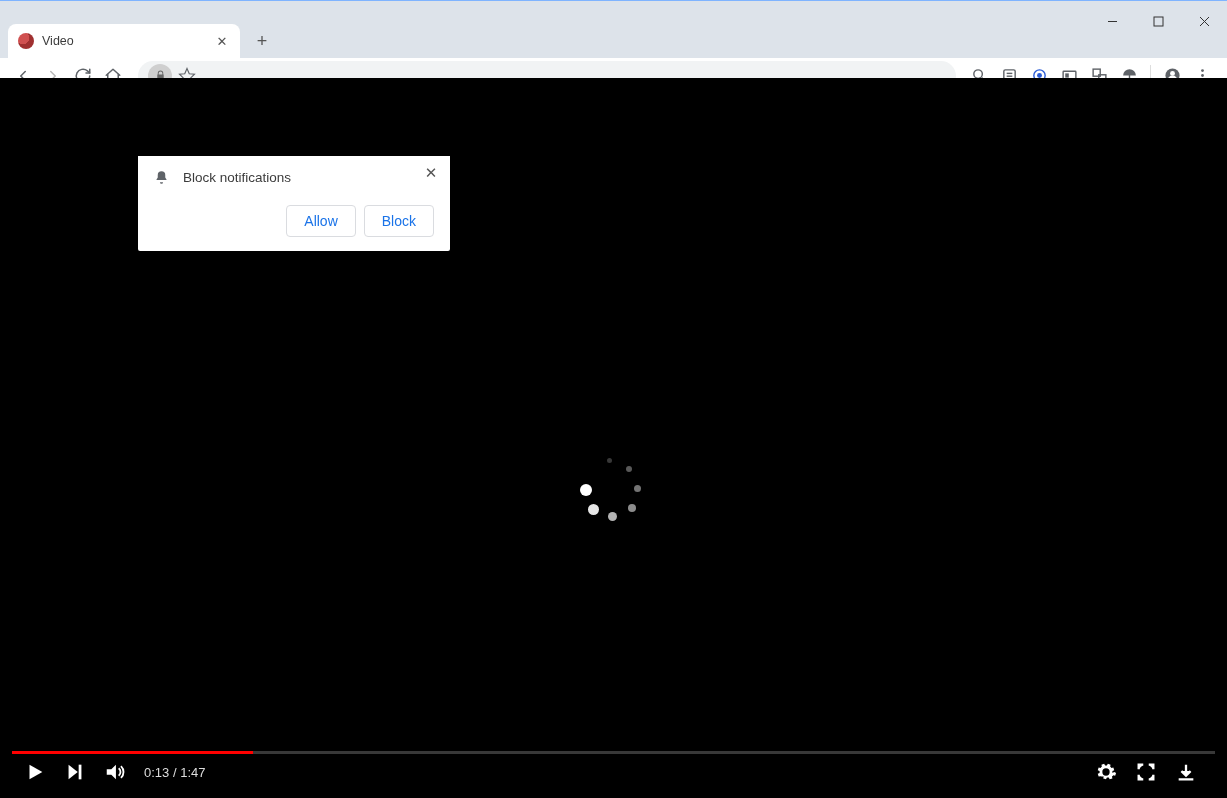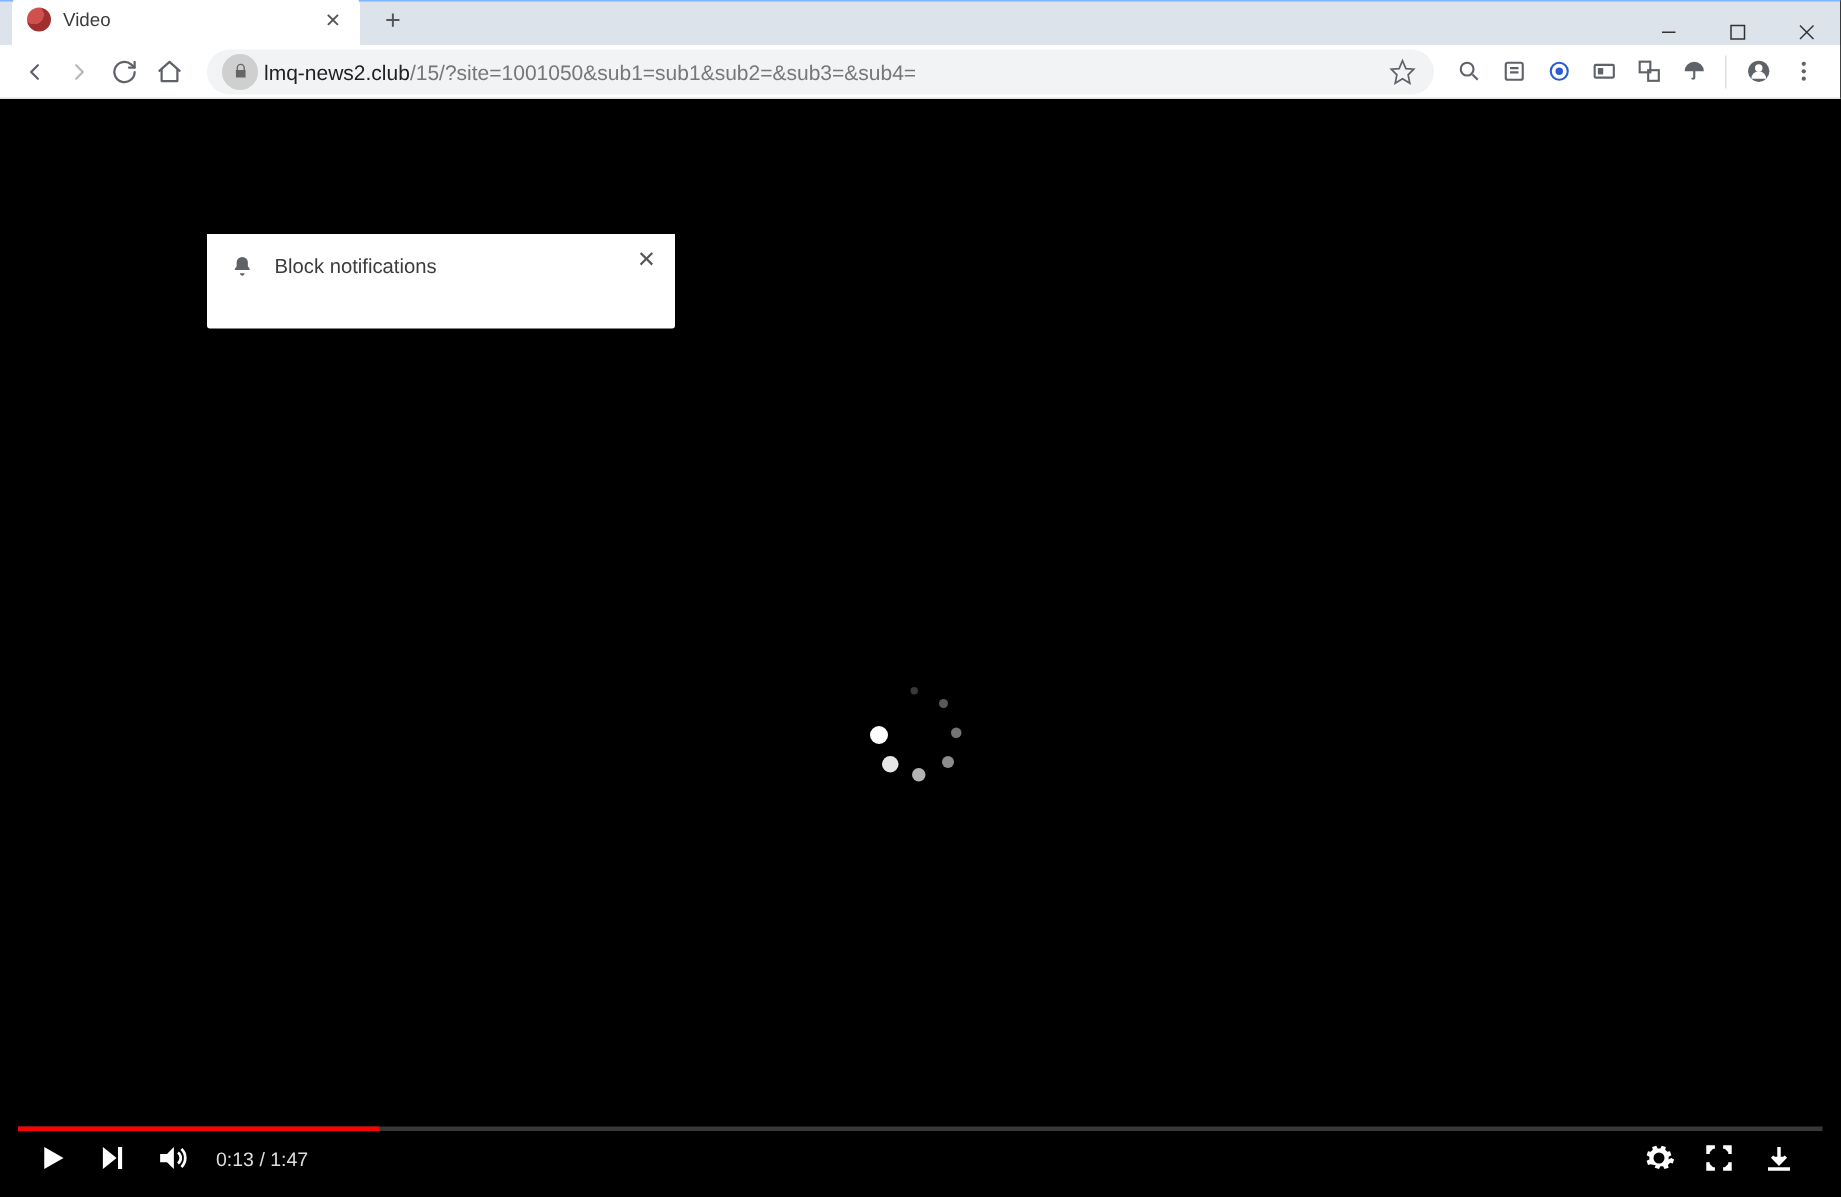--- a/index.html
+++ b/index.html
@@ -2,21 +2,21 @@
 <html><head>
 <meta charset="utf-8">
 <style>
   *{box-sizing:border-box;margin:0;padding:0;font-family:"Segoe UI",Arial,sans-serif}
   html,body{width:1227px;height:798px;overflow:hidden;background:#000}
   
   .window-bar{position:absolute;top:0;right:0;height:42px;display:flex;align-items:center;z-index:50}
   .win-btn{width:46px;height:30px;display:flex;align-items:center;justify-content:center;color:#333;font-size:12px}
   .win-btn svg{width:11px;height:11px;stroke:#333;stroke-width:1;fill:none}
   
-  .tab-strip{height:30px;background:#dde3ea;border-top:1px solid #7fb4ff;display:flex;align-items:flex-end;padding-left:8px}
+  .tab-strip{height:58px;background:#dde3ea;border-top:1px solid #7fb4ff;display:flex;align-items:flex-end;padding-left:8px}
   .tab{height:34px;width:232px;background:#fff;border-radius:8px 8px 0 0;display:flex;align-items:center;padding:0 10px;position:relative}
   .favicon{width:16px;height:16px;margin-right:8px;background:radial-gradient(circle at 30% 30%,#d05050 0 40%,#a03030 41% 100%);border-radius:50%}
   .tab-title{font-size:12.5px;color:#3c3c3c;flex:1}
   .tab-close{width:16px;height:16px;display:flex;align-items:center;justify-content:center;color:#555;font-size:13px}
   .new-tab{width:28px;height:28px;display:flex;align-items:center;justify-content:center;color:#555;font-size:18px;margin-left:8px;margin-bottom:3px}
   
   .toolbar{height:36px;background:#fff;display:flex;align-items:center;padding:0 8px;border-bottom:1px solid #e0e0e0}
   .nav-btn{width:30px;height:30px;display:flex;align-items:center;justify-content:center;color:#5f6368}
   .nav-btn.disabled{color:#b8b8b8}
   .nav-btn svg{width:18px;height:18px;stroke:currentColor;stroke-width:2;fill:none;stroke-linecap:round;stroke-linejoin:round}
@@ -107,21 +107,20 @@
         <path d="M3 11l9-8 9 8"></path>
         <path d="M5 10v10h14V10"></path>
       </svg>
     </div>
   <div class="omnibox">
     <div class="lock-chip">
       <svg viewBox="0 0 24 24">
           <path d="M6 10V7a6 6 0 0112 0v3h1v11H5V10h1zm2 0h8V7a4 4 0 00-8 0v3z"></path>
         </svg>
     </div>
-    <div class="url"><span>lmq-news2.club</span><span class="path">/15/?site=1001050&amp;sub1=sub1&amp;sub2=&amp;sub3=&amp;sub4=</span></div>
     <div class="star">
         <svg viewBox="0 0 24 24">
           <polygon points="12 2 15 9 22 9.5 17 14.5 18.5 22 12 18 5.5 22 7 14.5 2 9.5 9 9"></polygon>
         </svg>
       </div>
   </div>
   <div class="ext-icons">
     <div class="ext">
         <svg viewBox="0 0 24 24" fill="none" stroke="#5f6368" stroke-width="2">
           <circle cx="10" cy="10" r="6"></circle>
@@ -178,20 +177,24 @@
 
 <div class="content">
 
   <div class="perm-popup">
     <div class="perm-close">✕</div>
     <div class="perm-row">
       <svg viewBox="0 0 24 24">
           <path d="M12 2a6 6 0 00-6 6v4l-2 3v1h16v-1l-2-3V8a6 6 0 00-6-6zm0 20a2.5 2.5 0 002.5-2.5h-5A2.5 2.5 0 0012 22z"></path>
         </svg>
       <span>Block notifications</span>
+    </div>
+    <div class="perm-actions">
+      <button class="perm-btn">Allow</button>
+      <button class="perm-btn">Block</button>
     </div>
   </div>
 
   <div class="spinner">
     <div class="dot" style="left:27px;top:0;width:5px;height:5px;opacity:.22"></div>
     <div class="dot" style="left:46px;top:8px;width:6px;height:6px;opacity:.35"></div>
     <div class="dot" style="left:54px;top:27px;width:7px;height:7px;opacity:.45"></div>
     <div class="dot" style="left:48px;top:46px;width:8px;height:8px;opacity:.55"></div>
     <div class="dot" style="left:28px;top:54px;width:9px;height:9px;opacity:.7"></div>
     <div class="dot" style="left:8px;top:46px;width:11px;height:11px;opacity:.9"></div>

